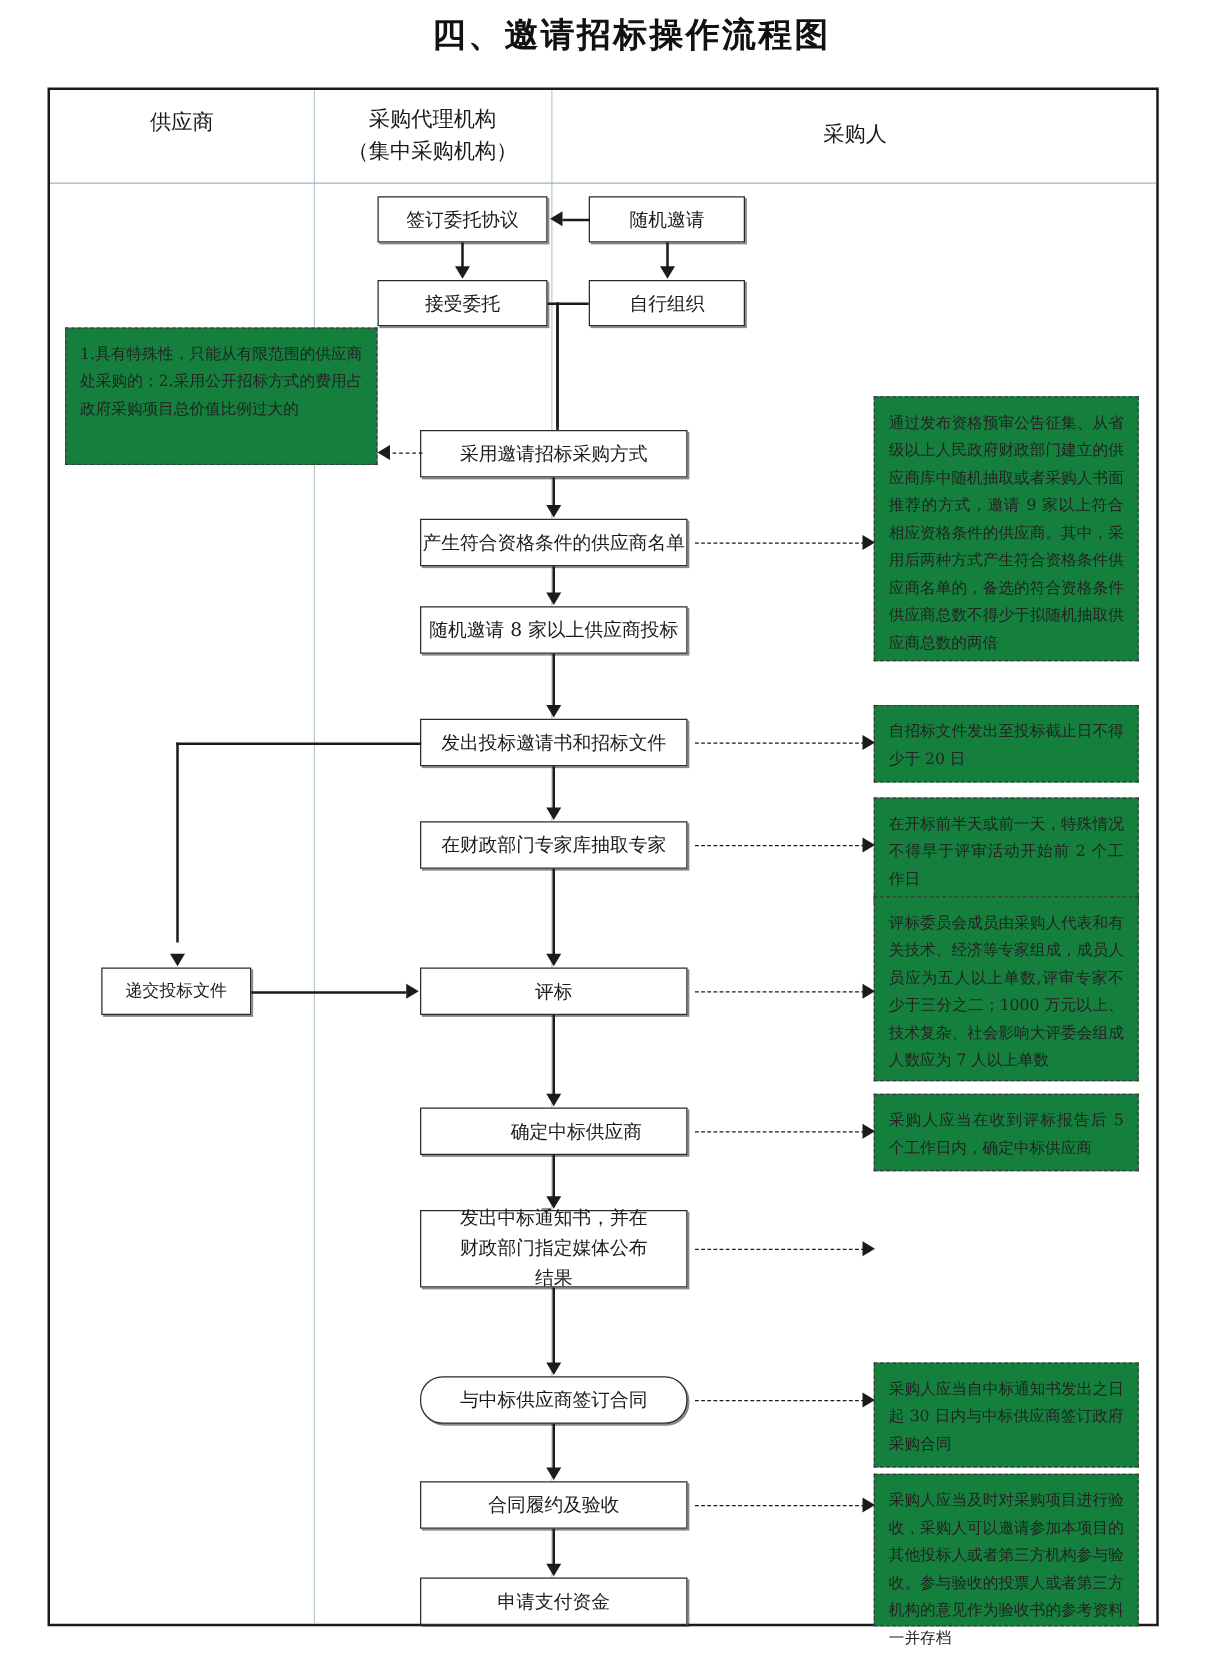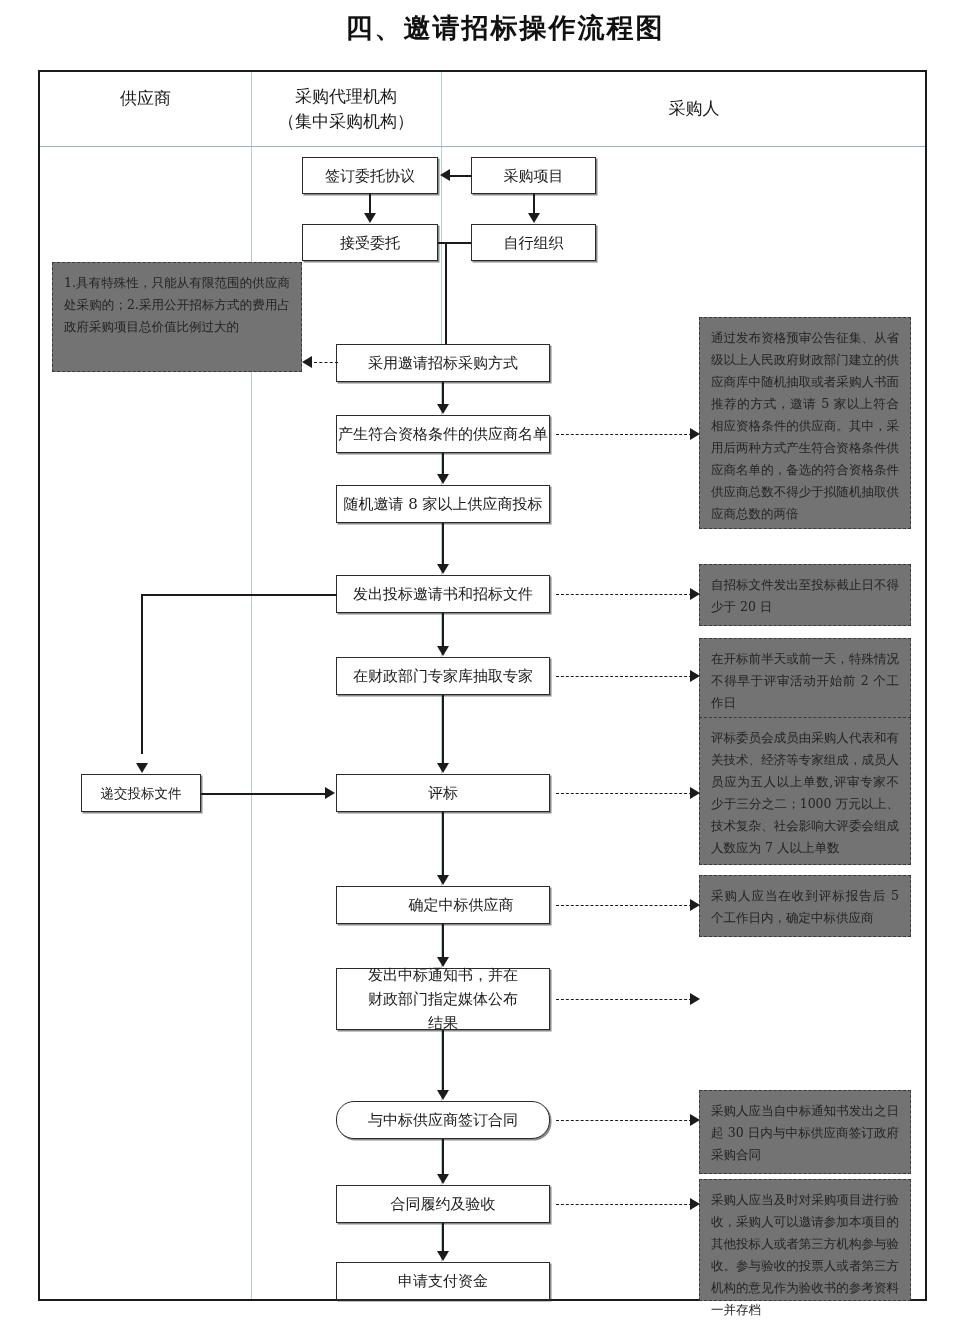--- a/index.html
+++ b/index.html
@@ -21,31 +21,31 @@
   .vdiv{position:absolute;top:0;width:1px;height:100%;background:#b9ccd6;}
   #vdiv1{left:211px;}
   #vdiv2{left:401px;}
   #hdiv{position:absolute;left:0;top:74px;width:100%;height:1px;background:#9bb5c0;}
   .colhead{
     position:absolute;top:14px;text-align:center;font-size:17px;line-height:25px;
     font-family:"DejaVu Serif","Liberation Serif",serif;color:#1a1a1a;
   }
   #head-supplier{left:0;width:211px;}
   #head-agency{left:211px;width:190px;top:12px;}
-  #head-buyer{left:401px;width:486px;top:24px;margin-left:10px;}
+  #head-buyer{left:401px;width:486px;top:24px;}
 
   .node{
     position:absolute;border:1.6px solid #2b2b2b;background:#fff;box-sizing:border-box;
     display:flex;align-items:center;justify-content:center;text-align:center;
     font-size:15px;line-height:24px;color:#1b1b1b;
     font-family:"DejaVu Serif","Liberation Serif",serif;
     box-shadow:1.5px 1.5px 0 rgba(40,40,40,.55);
   }
   .note{
-    position:absolute;border:1.4px dashed #3a3a3a;background:#737373;box-sizing:border-box;
+    position:absolute;border:1.4px dashed #3a3a3a;background:#15803d;box-sizing:border-box;
     padding:9px 11px;font-size:12.5px;line-height:22px;color:#232323;text-align:justify;
     font-family:"DejaVu Serif","Liberation Serif",serif;
   }
   .ln{position:absolute;background:#1b1b1b;}
   .lnv{width:1.6px;}
   .lnh{height:1.6px;}
   .dsh-h{position:absolute;height:0;border-top:1.6px dashed #1b1b1b;}
   .arr{position:absolute;width:0;height:0;}
   .arr-d{border-left:6px solid transparent;border-right:6px solid transparent;border-top:10px solid #1b1b1b;}
   .arr-r{border-top:6px solid transparent;border-bottom:6px solid transparent;border-left:10px solid #1b1b1b;}
@@ -63,21 +63,21 @@
   <div id="hdiv"></div>
 
   <div class="colhead" id="head-supplier">供应商</div>
   <div class="colhead" id="head-agency">
     <div>采购代理机构</div>
     <div>（集中采购机构）</div>
   </div>
   <div class="colhead" id="head-buyer">采购人</div>
 
   <div class="node" style="left:262px;top:85px;width:136px;height:37px;">签订委托协议</div>
-  <div class="node" style="left:431px;top:85px;width:125px;height:37px;">采购项目</div>
+  <div class="node" style="left:431px;top:85px;width:125px;height:37px;">随机邀请</div>
 
   <div class="ln lnh" style="left:410px;top:103px;width:22px;"></div>
   <div class="arr arr-l" style="left:400px;top:97px;"></div>
 
   <div class="node" style="left:262px;top:152px;width:136px;height:37px;">接受委托</div>
   <div class="node" style="left:431px;top:152px;width:125px;height:37px;">自行组织</div>
 
   <div class="ln lnv" style="left:329px;top:122px;height:20px;"></div>
   <div class="arr arr-d" style="left:324px;top:141px;"></div>
 
@@ -136,21 +136,21 @@
   <div class="ln lnv" style="left:101px;top:522px;height:160px;"></div>
   <div class="arr arr-d" style="left:96px;top:691px;"></div>
 
   <div class="ln lnh" style="left:161px;top:721px;width:124px;"></div>
   <div class="arr arr-r" style="left:285px;top:715px;"></div>
 
   <div class="note" style="left:12px;top:190px;width:250px;height:110px;">1.具有特殊性，只能从有限范围的供应商处采购的；2.采用公开招标方式的费用占政府采购项目总价值比例过大的</div>
   <div class="dsh-h" style="left:274px;top:290px;width:24px;"></div>
   <div class="arr arr-l" style="left:262px;top:284px;"></div>
 
-  <div class="note" style="left:659px;top:245px;width:212px;height:212px;">通过发布资格预审公告征集、从省级以上人民政府财政部门建立的供应商库中随机抽取或者采购人书面推荐的方式，邀请 5 家以上符合相应资格条件的供应商。其中，采用后两种方式产生符合资格条件供应商名单的，备选的符合资格条件供应商总数不得少于拟随机抽取供应商总数的两倍</div>
+  <div class="note" style="left:659px;top:245px;width:212px;height:212px;">通过发布资格预审公告征集、从省级以上人民政府财政部门建立的供应商库中随机抽取或者采购人书面推荐的方式，邀请 9 家以上符合相应资格条件的供应商。其中，采用后两种方式产生符合资格条件供应商名单的，备选的符合资格条件供应商总数不得少于拟随机抽取供应商总数的两倍</div>
   <div class="dsh-h" style="left:516px;top:362px;width:136px;"></div>
   <div class="arr arr-r" style="left:650px;top:356px;"></div>
 
   <div class="note" style="left:659px;top:492px;width:212px;height:62px;">自招标文件发出至投标截止日不得少于 20 日</div>
   <div class="dsh-h" style="left:516px;top:522px;width:136px;"></div>
   <div class="arr arr-r" style="left:650px;top:516px;"></div>
 
   <div class="note" style="left:659px;top:566px;width:212px;height:84px;">在开标前半天或前一天，特殊情况不得早于评审活动开始前 2 个工作日</div>
   <div class="dsh-h" style="left:516px;top:604px;width:136px;"></div>
   <div class="arr arr-r" style="left:650px;top:598px;"></div>

